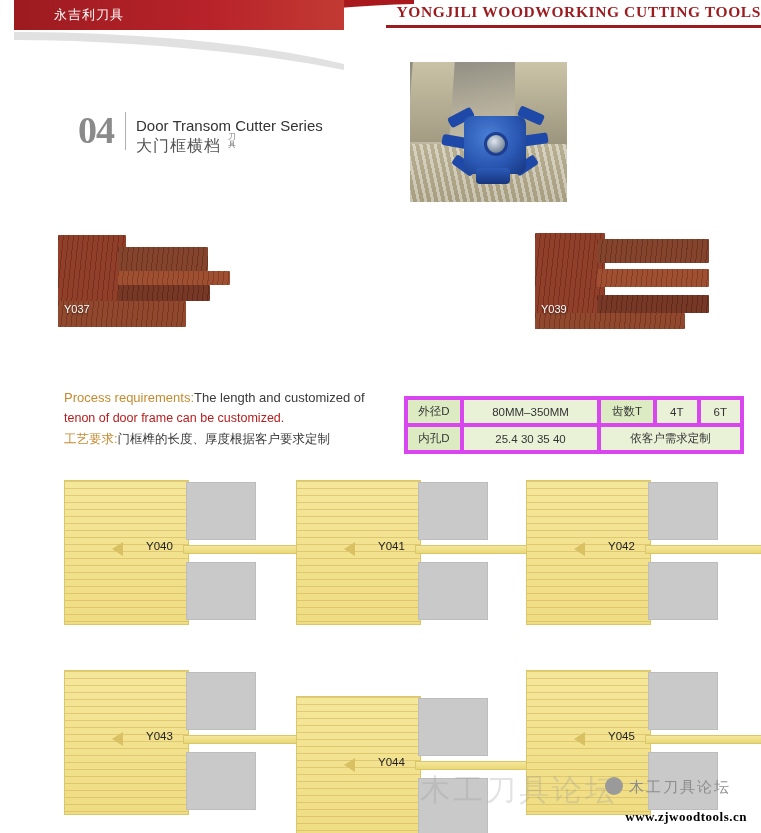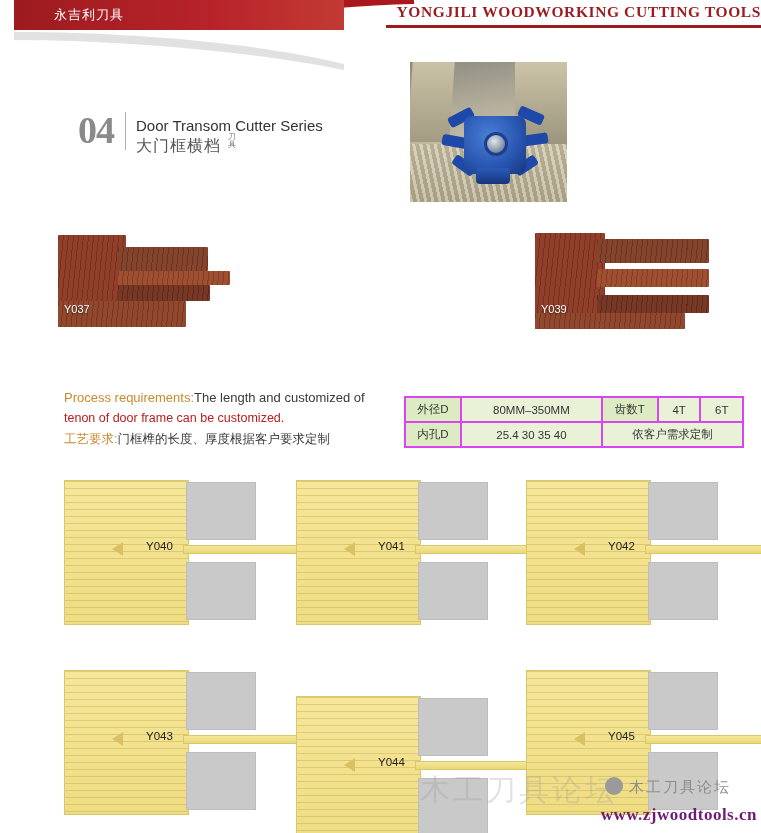--- a/index.html
+++ b/index.html
@@ -138,21 +138,21 @@
   .proc .line3 .hl { color:#c78a2e; }
 
   
   .spec {
     position:absolute; left:404px; top:396px; width:340px; height:52px;
     border-collapse:collapse;
     background:#eaf3d9;
     font-size:11.5px; color:#333;
   }
   .spec td {
-    border:2px solid #d946ef;
+    border:4px solid #d946ef;
     padding:4px 6px;
     background:#e9f2d7;
     text-align:center;
     white-space:nowrap;
   }
   .spec td.k { background:#dcebc2; width:56px; }
 
   
   .diagrams { position:absolute; left:0; top:480px; width:761px; height:330px; }
   .dia { position:absolute; width:200px; height:145px; }
@@ -180,23 +180,23 @@
     border-top:7px solid transparent; border-bottom:7px solid transparent;
     border-right:11px solid #d8c063;
   }
   .dia .code {
     position:absolute; left:88px; top:60px;
     font-size:11.5px; color:#222;
   }
 
   
   .wm-site {
-    position:absolute; right:4px; bottom:8px;
+    position:absolute; right:14px; bottom:8px;
     font-family:"Liberation Serif", serif; font-weight:bold;
-    font-size:17px; color:#701a75; letter-spacing:0.5px;
+    font-size:13px; color:#000000; letter-spacing:0.5px;
   }
   .wm-forum {
     position:absolute; right:30px; bottom:36px;
     font-size:15px; color:#8d8d8d; letter-spacing:2px;
   }
   .wm-forum .circle {
     display:inline-block; width:18px; height:18px; border-radius:50%;
     background:#9a9a9a; margin-right:6px; vertical-align:-3px;
   }
   .wm-big {

